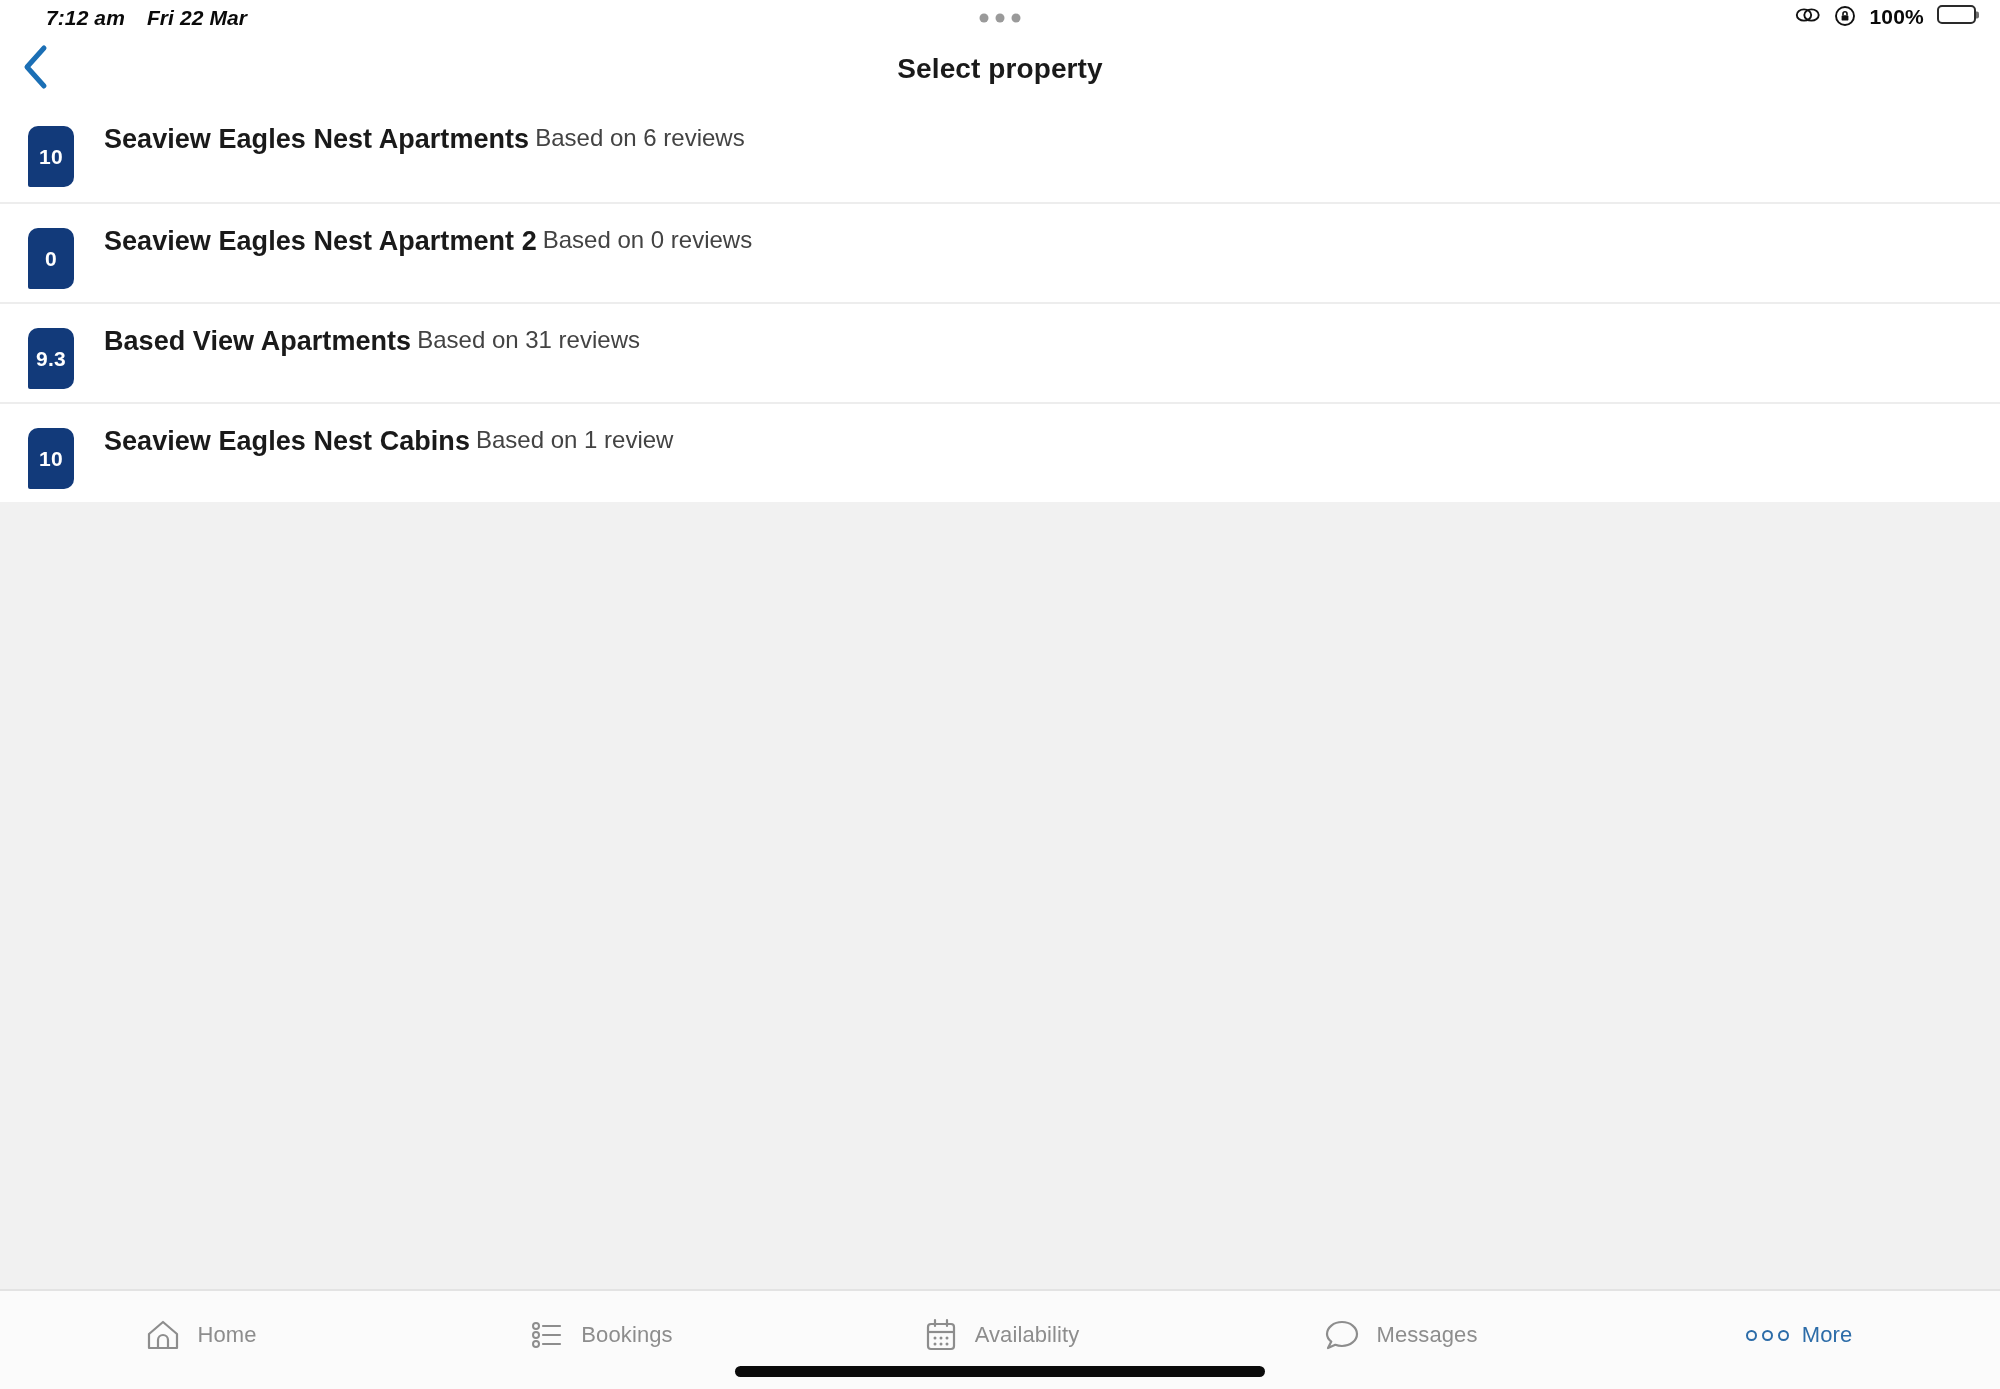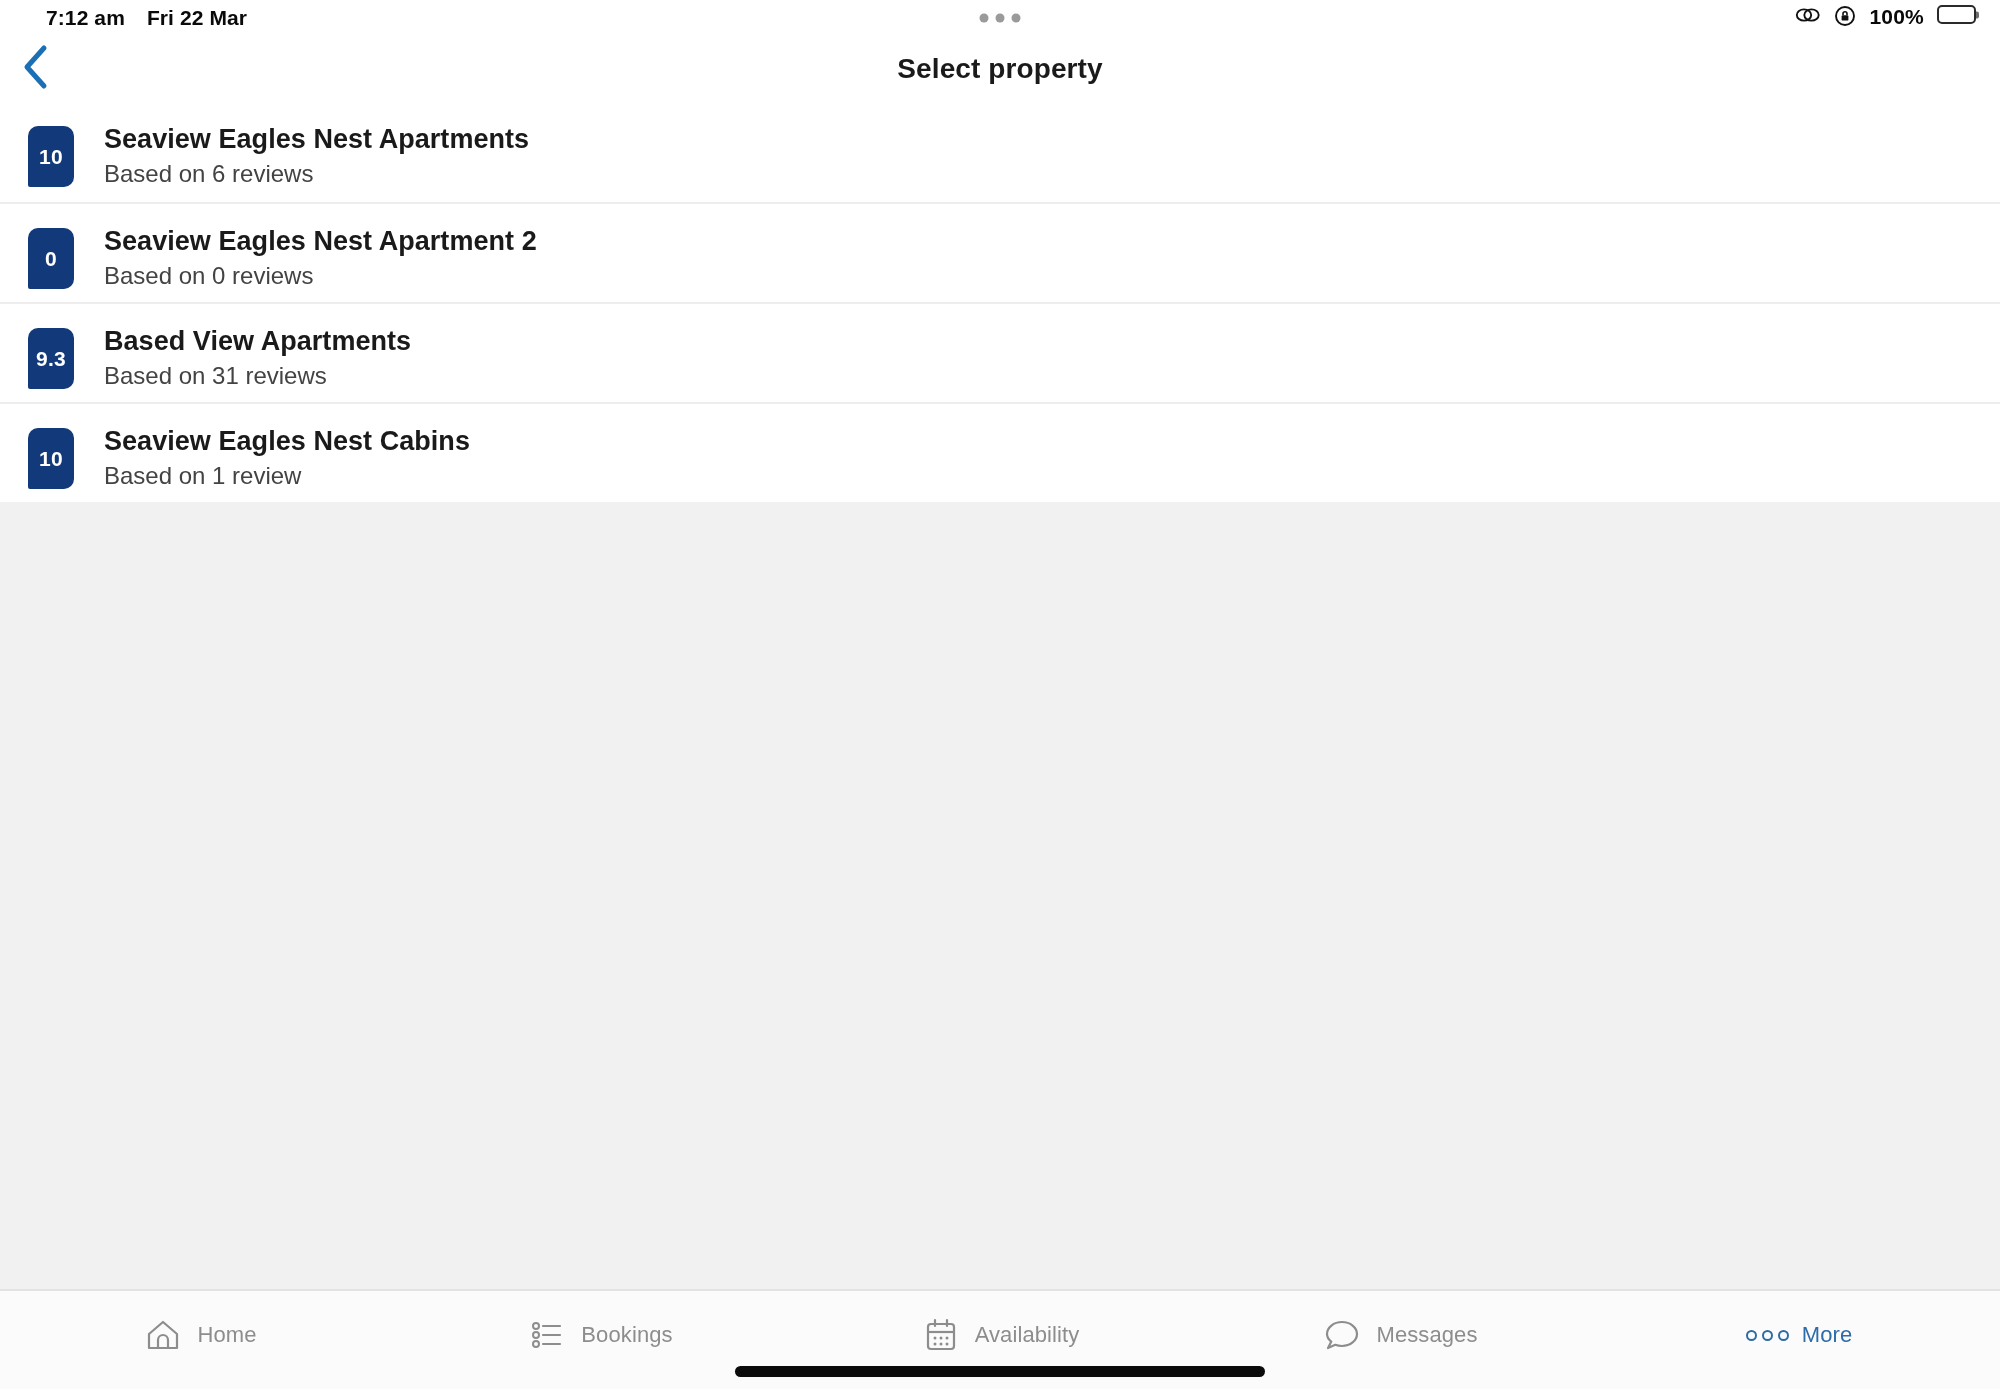--- a/index.html
+++ b/index.html
@@ -35,20 +35,21 @@
     box-sizing: border-box;
   }
   .status-left {
     display: flex;
     align-items: baseline;
     gap: 22px;
     font-size: 21px;
     font-weight: 700;
     color: #0a0a0a;
     letter-spacing: 0.1px;
+    font-style: italic;
   }
   .status-time { white-space: nowrap; }
   .status-date { white-space: nowrap; }
   .status-grabber {
     position: absolute;
     left: 50%;
     top: 50%;
     transform: translate(-50%, -50%);
     display: flex;
     gap: 7px;
@@ -158,21 +159,21 @@
     align-items: center;
     justify-content: center;
     font-size: 21px;
     font-weight: 600;
     letter-spacing: 0.2px;
     margin-top: 2px;
   }
   .row-text {
     margin-left: 30px;
     display: flex;
-    flex-direction: column;
+    flex-direction: row;
     gap: 6px;
     min-width: 0;
   }
   .row-title {
     font-size: 27px;
     font-weight: 700;
     color: #1a1a1a;
     letter-spacing: 0.05px;
     line-height: 1.12;
   }

